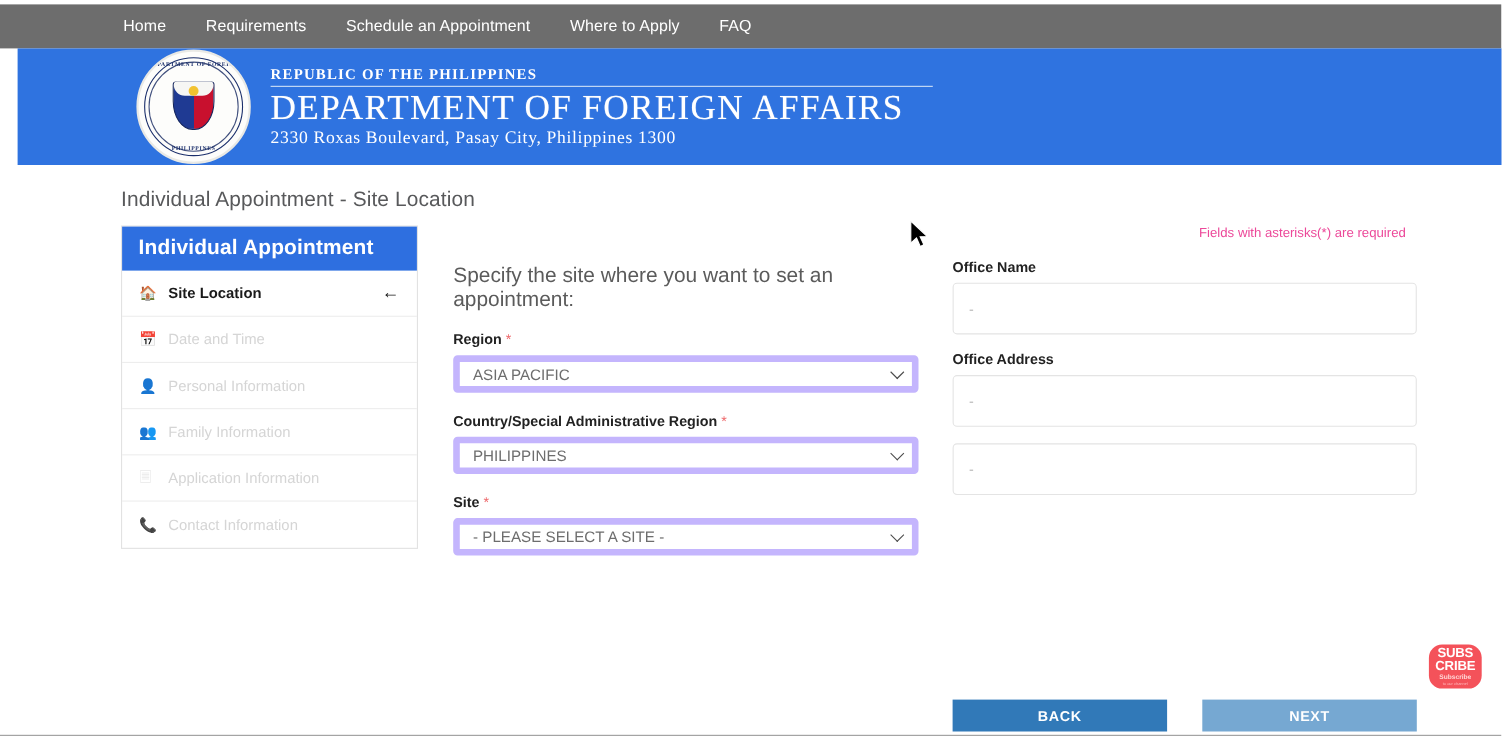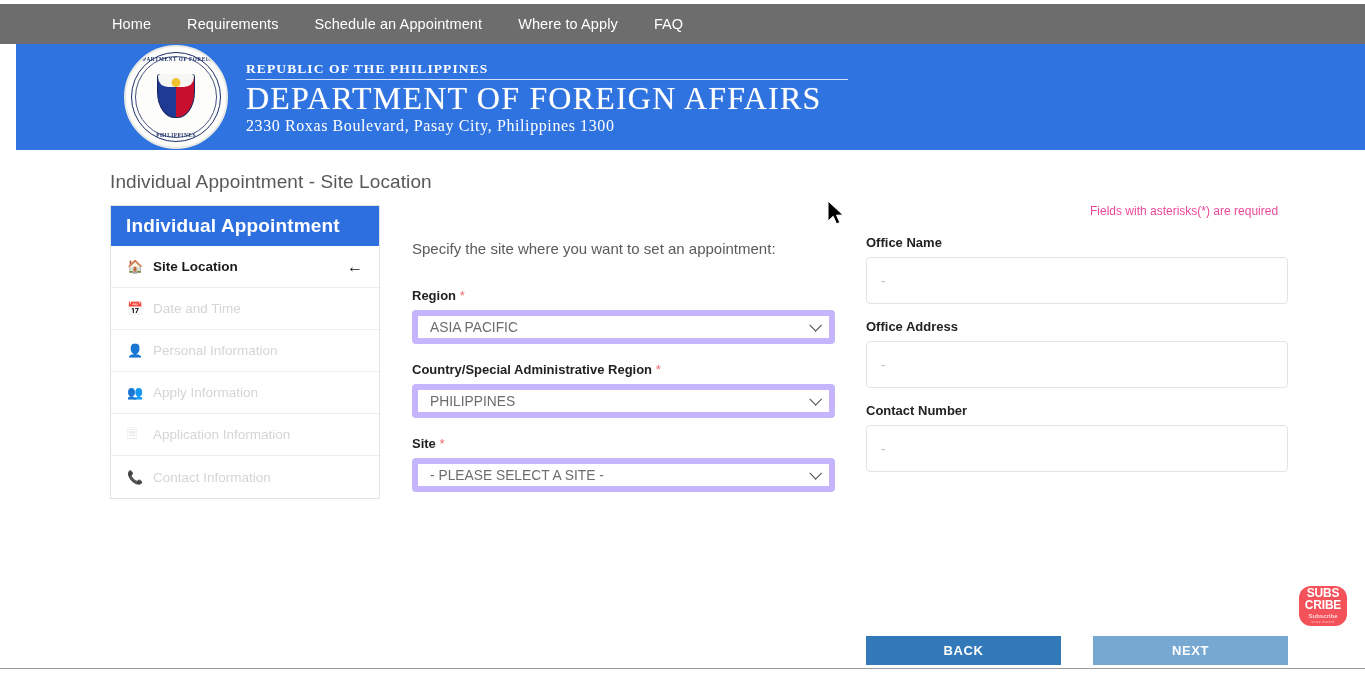--- a/index.html
+++ b/index.html
@@ -182,23 +182,23 @@
     color: #111111;
     font-weight: bold;
   }
 
   
   .form-center {
     position: absolute; top: 240px; left: 412px;
     width: 425px;
   }
   .form-intro {
-    font-size: 15px;
+    font-size: 19px;
     color: #5b5b5b;
-    margin-bottom: 31px;
+    margin-bottom: 17px;
   }
   .field-label {
     font-size: 13px;
     font-weight: bold;
     color: #222222;
     margin-bottom: 7px;
   }
   .req-star { color: #ee6b6e; font-weight: normal; }
   .select-box {
     width: 423px;
@@ -361,21 +361,21 @@
     <span>Date and Time</span>
   </div>
 
   <div class="sidebar-item disabled">
     <span class="sb-icon">👤</span>
     <span>Personal Information</span>
   </div>
 
   <div class="sidebar-item disabled">
     <span class="sb-icon">👥</span>
-    <span>Apply Information</span>
+    <span>Family Information</span>
   </div>
 
   <div class="sidebar-item disabled">
     <span class="sb-icon">🗏</span>
     <span>Application Information</span>
   </div>
 
   <div class="sidebar-item disabled">
     <span class="sb-icon">📞</span>
     <span>Contact Information</span>
@@ -413,21 +413,20 @@
   </div>
 </div>
 
 <div class="form-right">
   <div class="ro-label">Office Name</div>
   <div class="ro-box">-</div>
 
   <div class="ro-label">Office Address</div>
   <div class="ro-box">-</div>
 
-  <div class="ro-label">Contact Number</div>
   <div class="ro-box">-</div>
 </div>
 
 <button class="btn btn-back">BACK</button>
 <button class="btn btn-next">NEXT</button>
 
 <div class="subscribe">
   <div class="sub-l1">SUBS</div>
   <div class="sub-l2">CRIBE</div>
   <div class="sub-l3">Subscribe</div>

